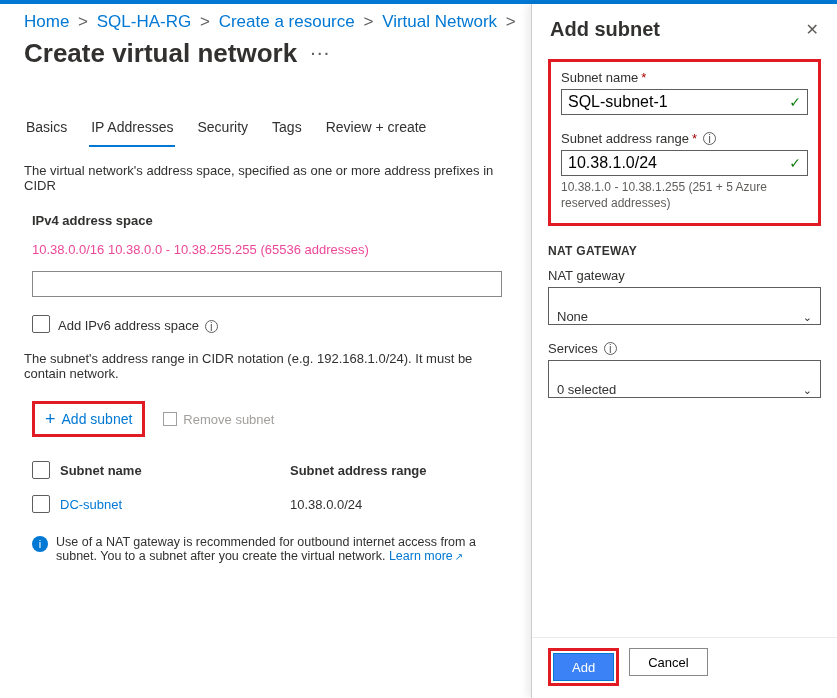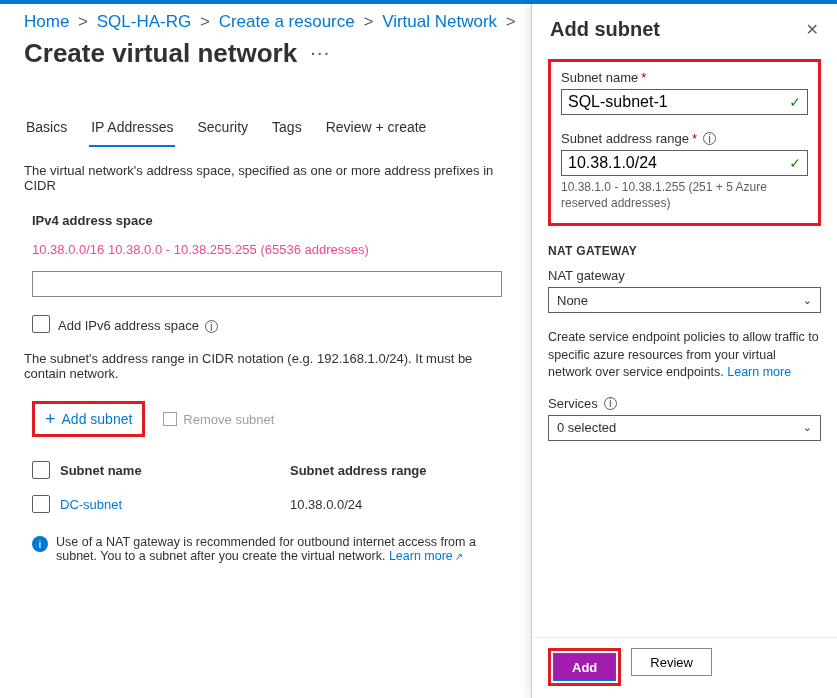--- a/index.html
+++ b/index.html
@@ -49,25 +49,25 @@
   .field-label { font-size: 13px; color: #323130; margin-bottom: 4px; display: flex; align-items: center; }
   .req { color: #a80000; margin-left: 3px; }
   .field-input { display: flex; align-items: center; border: 1px solid #605e5c; height: 26px; padding: 0 6px; background: #fff; }
   .field-input input { border: none; outline: none; flex: 1; font-size: 16px; font-family: inherit; background: transparent; }
   .check-ok { color: #107c10; font-size: 14px; }
   .field-hint { font-size: 12px; color: #605e5c; margin-top: 4px; line-height: 1.3; }
   .field-block { margin-bottom: 16px; }
   .panel-section-title { font-size: 12px; font-weight: 600; color: #323130; margin: 6px 0 10px; text-transform: uppercase; letter-spacing: 0.3px; }
   .panel-desc { font-size: 12.5px; color: #323130; line-height: 1.4; margin-bottom: 14px; }
   .panel-desc a { color: #0078d4; text-decoration: none; }
-  .select-box { border: 1px solid #605e5c; height: 26px; display: flex; align-items: center; justify-content: space-between; padding: 0 8px; font-size: 13px; color: #323130; }
+  .select-box { border: 1px solid #605e5c; height: 38px; display: flex; align-items: flex-end; justify-content: space-between; padding: 0 8px; font-size: 13px; color: #323130; }
   .chev { font-size: 11px; color: #323130; }
   .panel-footer { padding: 10px 16px 12px; display: flex; gap: 10px; border-top: 1px solid #edebe9; }
   .btn { height: 28px; padding: 0 18px; font-size: 13px; border: 1px solid #8a8886; background: #fff; cursor: pointer; display: inline-flex; align-items: center; justify-content: center; }
-  .btn.primary { background: #a21caf; border-color: #0078d4; color: #fff; font-weight: bold; }
+  .btn.primary { background: #3b82f6; border-color: #0078d4; color: #fff; }
   .btn-highlight { border: 3px solid #e01b24; padding: 2px; display: inline-flex; }
 </style>
 </head>
 <body>
 
 <div class="topbar"></div>
 
 <div class="breadcrumbs">
   <a href="#">Home</a>
   <span class="sep">&gt;</span>
@@ -178,34 +178,30 @@
 
     <div class="panel-section-title">NAT GATEWAY</div>
     <div class="field-block">
       <div class="field-label">NAT gateway</div>
       <div class="select-box">
         <span>None</span>
         <span class="chev">⌄</span>
       </div>
     </div>
 
-    <div class="panel-desc">
-      <span>Create service endpoint policies to allow traffic to specific azure resources from your virtual network over service endpoints.</span>
-      <a href="#">Learn more</a>
-    </div>
     <div class="field-block">
       <div class="field-label">
         <span>Services</span>
         <span class="info-icon" style="margin-left:6px">i</span>
       </div>
       <div class="select-box">
         <span>0 selected</span>
         <span class="chev">⌄</span>
       </div>
     </div>
   </div>
   <div class="panel-footer">
     <span class="btn-highlight">
       <button class="btn primary">Add</button>
     </span>
-    <button class="btn">Review</button>
+    <button class="btn">Cancel</button>
   </div>
 </div>
 
 </body></html>

